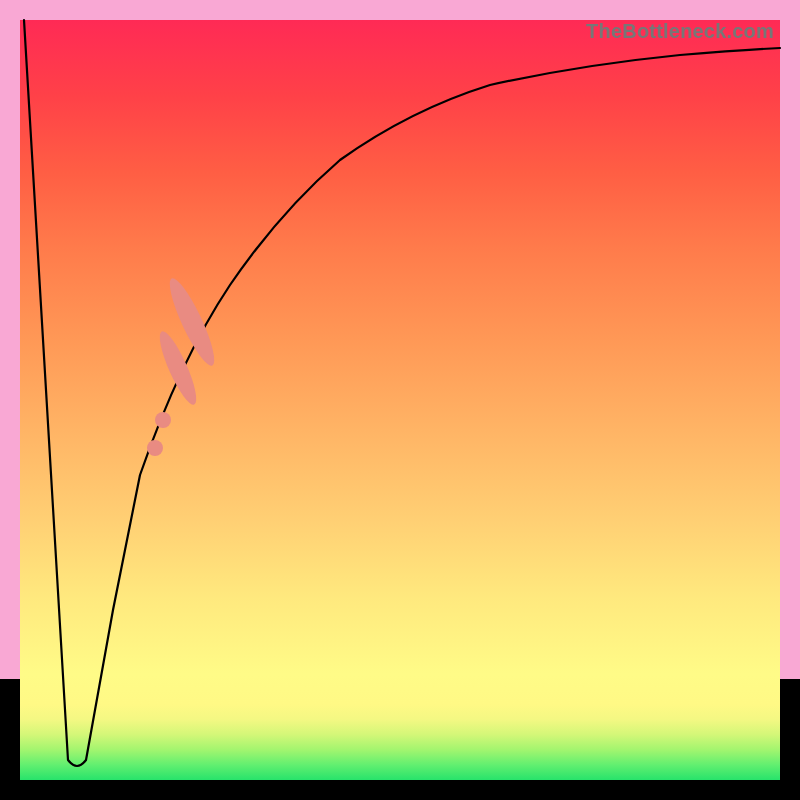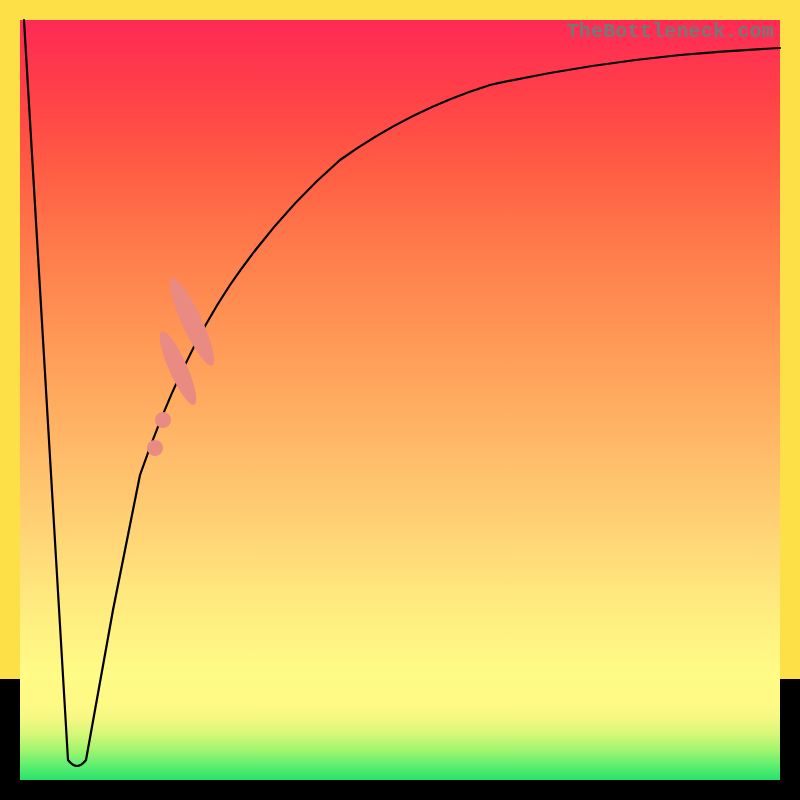--- a/index.html
+++ b/index.html
@@ -8,22 +8,21 @@
     width: 800px;
     height: 800px;
     overflow: hidden;
     background: #000;
     font-family: Arial, Helvetica, sans-serif;
   }
   .frame {
     position: relative;
     width: 800px;
     height: 679px;
-    background: #fde047;
-    font-family: Liberation Mono, monospace;
+    background: #f9a8d4;
   }
   .plot-area {
     position: absolute;
     left: 20px;
     top: 20px;
     width: 760px;
     height: 760px;
     background: linear-gradient(to top,
       #27e36b 0%,
       #62ef70 2%,

